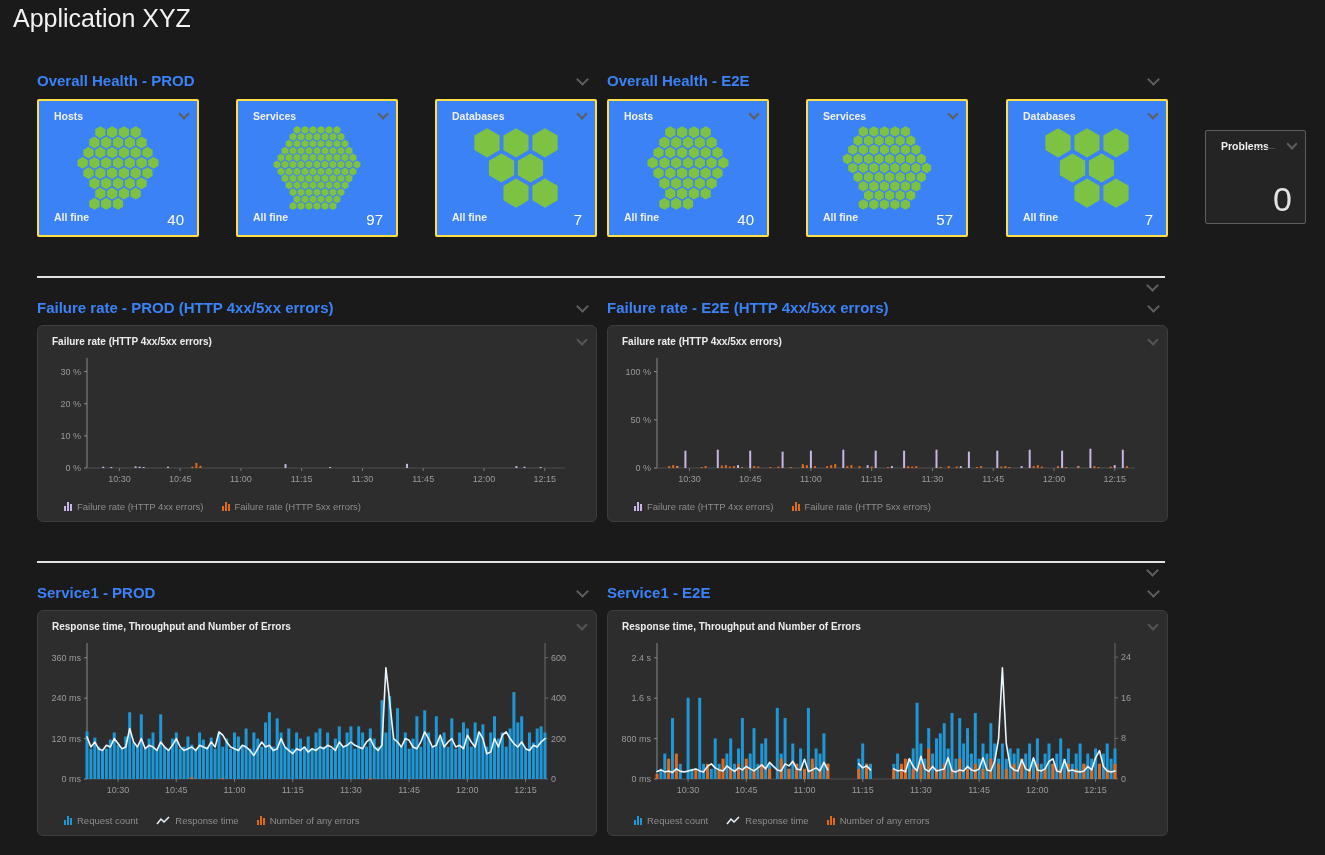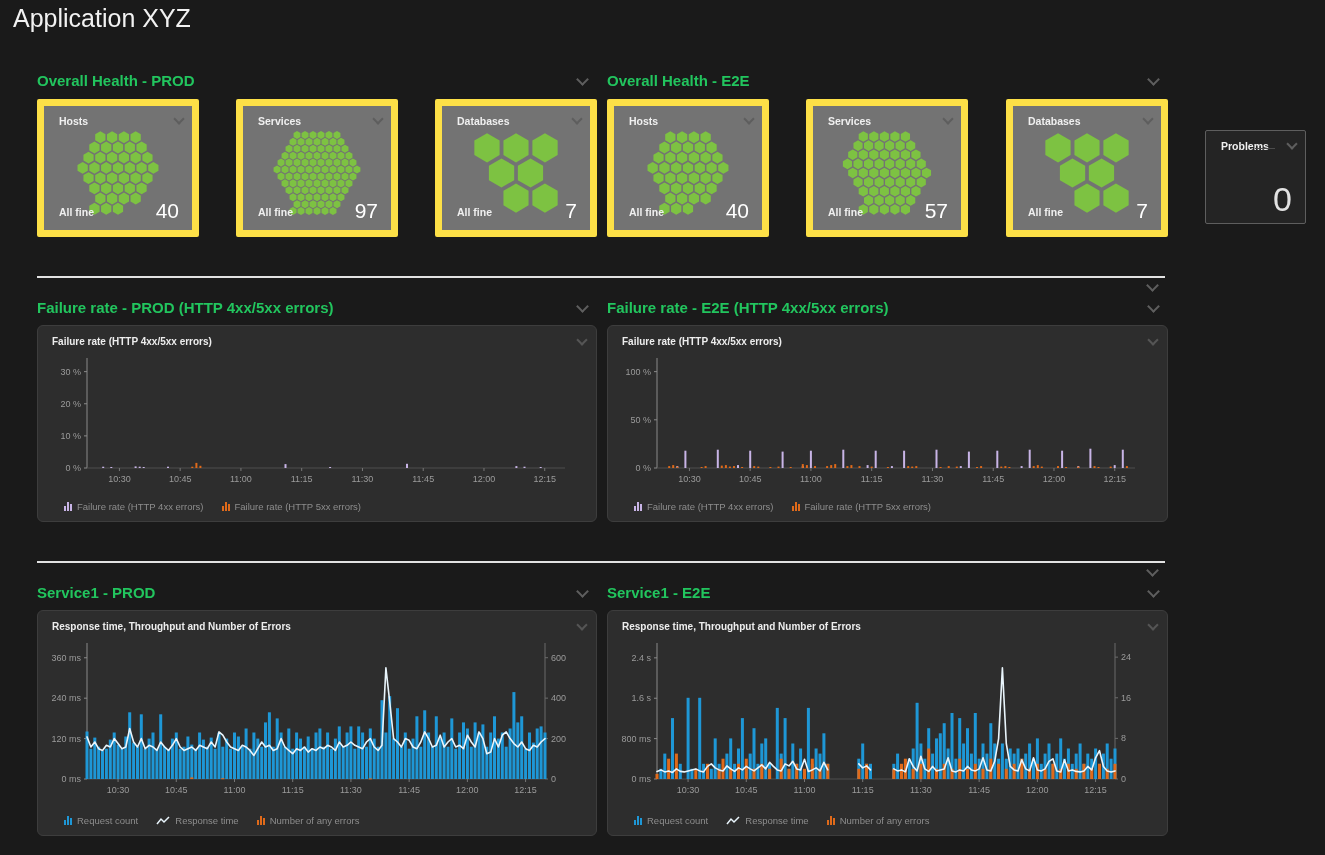--- a/index.html
+++ b/index.html
@@ -1,26 +1,26 @@
 <!DOCTYPE html>
 <html><head>
 <meta charset="utf-8">
 <style>
   html,body{margin:0;padding:0;background:#141414;}
   .page{position:relative;width:1325px;height:855px;background:#1a1a1a;overflow:hidden;
         font-family:"Liberation Sans",sans-serif;-webkit-font-smoothing:antialiased;}
   .page-title{position:absolute;left:13px;top:4px;font-size:25px;font-weight:400;color:#f2f2f2;}
-  .section-header{position:absolute;height:20px;font-size:15px;font-weight:700;color:#22c55e;}
+  .section-header{position:absolute;height:20px;font-size:15px;font-weight:700;color:#3b82f6;}
   .chev{display:inline-block;width:7px;height:7px;border-right:2px solid #5e5e5e;border-bottom:2px solid #5e5e5e;transform:rotate(45deg);}
   .hdr-chev{position:absolute;right:10px;top:3px;}
-  .tile{position:absolute;background:#737373;border:7px solid #fde047;border-radius:2px;box-sizing:border-box;}
+  .tile{position:absolute;background:#3b82f6;border:2px solid #fde047;border-radius:2px;box-sizing:border-box;}
   .tile-label{position:absolute;left:15px;top:9px;font-size:10.5px;font-weight:700;color:#f0f0f0;}
   .tile-chev{position:absolute;right:9px;top:9px;width:6px;height:6px;}
   .tile-status{position:absolute;left:15px;bottom:12px;font-size:10.5px;font-weight:700;color:#f0f0f0;}
-  .tile-count{position:absolute;right:13px;bottom:7px;font-size:21px;font-weight:400;color:#ffffff;}
+  .tile-count{position:absolute;right:13px;bottom:7px;font-size:15px;font-weight:400;color:#ffffff;}
   .honeycomb{position:absolute;left:50%;top:24px;transform:translateX(-50%);height:86px;}
   .problems-tile{background:#242424;border:1px solid #5e5e5e;}
   .problems-dash{position:absolute;right:30px;top:17px;width:20px;height:1px;background:#4c4c4c;}
   .problems-count{position:absolute;right:13px;bottom:4px;font-size:34px;font-weight:300;color:#e2e2e2;}
   .divider{position:absolute;height:2px;background:#e2e2e2;}
   .divider-chev{position:absolute;width:7px;height:7px;}
   .chart-panel{position:absolute;background:#2d2d2d;border:1px solid #3d3d3d;border-radius:6px;box-sizing:border-box;}
   .panel-title{position:absolute;left:14px;top:10px;font-size:10px;font-weight:700;color:#ededed;}
   .panel-chev{position:absolute;right:10px;top:10px;width:6px;height:6px;border-color:#555;}
   svg.chart{position:absolute;left:5px;top:28px;}

